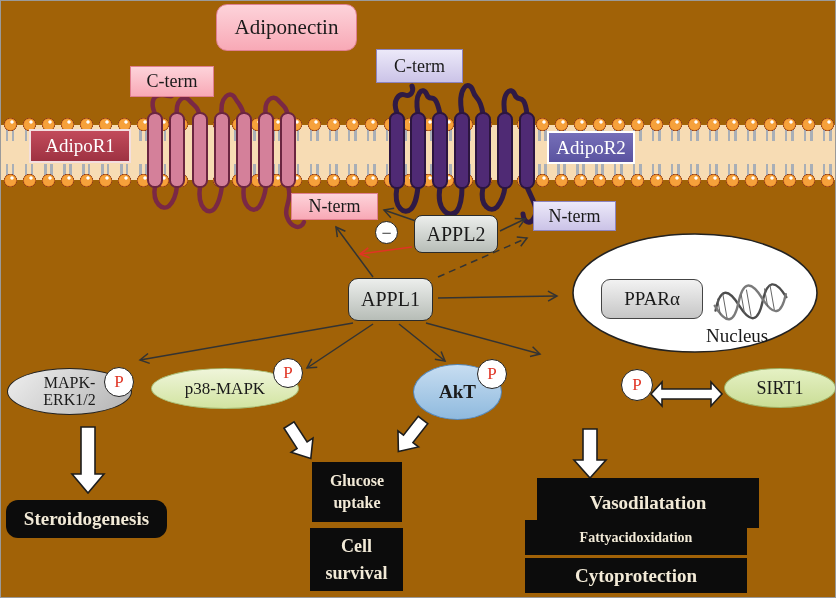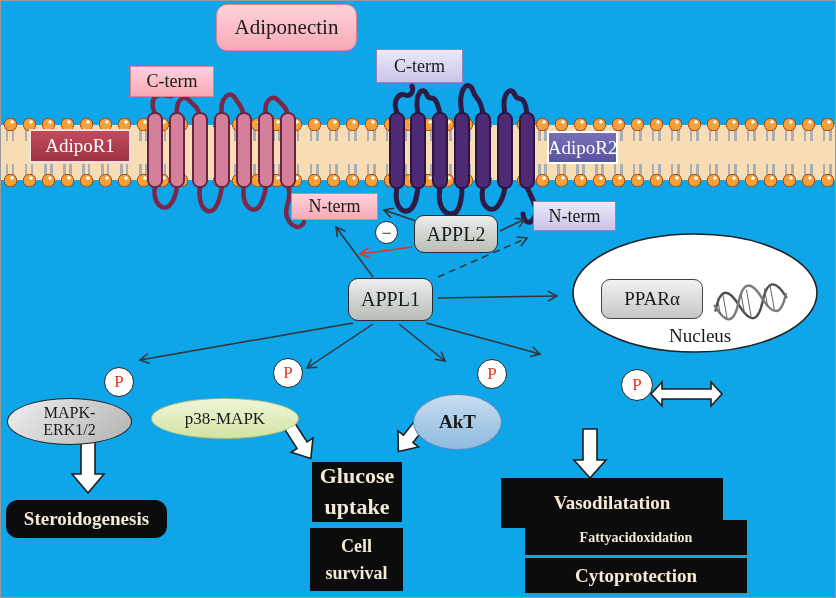--- a/index.html
+++ b/index.html
@@ -1,17 +1,17 @@
 <!DOCTYPE html>
 <html><head>
 <meta charset="utf-8">
 <style>
   html,body{margin:0;padding:0;background:#fff;}
   #stage{
-    position:relative;width:836px;height:598px;background:#0ea5e9;overflow:hidden;
+    position:relative;width:836px;height:598px;background:#a16207;overflow:hidden;
     font-family:"Liberation Serif","DejaVu Serif",serif;color:#1a1a1a;
     border:1px solid #9a9a9a;box-sizing:border-box;
   }
   .abs{position:absolute;box-sizing:border-box;}
   .ctr{display:flex;align-items:center;justify-content:center;text-align:center;}
 
   
   .membrane{position:absolute;left:0;top:114px;width:836px;height:75px;z-index:1;}
   .mem-core{position:absolute;left:0;right:0;top:10px;bottom:10px;background:#f7dcb4;}
   .tails{position:absolute;left:0;right:0;height:14px;
@@ -33,21 +33,21 @@
   #overlay{position:absolute;left:0;top:0;z-index:2;}
 
   
   .z3{z-index:3;}
   .pinkbox{background:linear-gradient(#fdd3da,#f8a9b6);border:1.5px solid #e07f90;}
   .round{border-radius:11px;}
   .lavbox{background:linear-gradient(#ece9f9,#cbc3e7);border:1.5px solid #8d84c0;}
   .rcptbox{color:#fff;border:2px solid #f3dfdf;}
   .graybox{background:linear-gradient(#eceeec,#b7bdb7);border:1.6px solid #2b2b2b;border-radius:10px;}
   .blackbox{background:#0c0c0c;color:#f2ead7;font-weight:bold;}
-  .ellipse{border-radius:50%;margin-top:30px;}
+  .ellipse{border-radius:50%;}
   .pcirc{background:#fff;border:1.7px solid #222;border-radius:50%;color:#e03424;
     font-size:17px;display:flex;align-items:center;justify-content:center;z-index:4;}
   .minus{background:#fff;border:1.6px solid #222;border-radius:50%;
     font-size:18px;line-height:1;z-index:3;}
 </style>
 </head>
 <body>
 
 <div id="stage">
 
@@ -158,83 +158,86 @@
   <div class="abs ctr z3 pinkbox" style="left:290px;top:192px;width:87px;height:27px;font-size:18px;border-width:1px;">
     <span>N-term</span>
   </div>
   <div class="abs ctr z3 lavbox" style="left:532px;top:200px;width:83px;height:30px;font-size:18px;">
     <span>N-term</span>
   </div>
 
   <div class="abs ctr z3 rcptbox" style="left:28px;top:128px;width:102px;height:34px;font-size:19px;background:linear-gradient(#c24b5b,#9e3242);">
     <span>AdipoR1</span>
   </div>
-  <div class="abs ctr z3 rcptbox" style="left:546px;top:130px;width:71px;height:33px;font-size:19px;background:linear-gradient(#766fb8,#5a53a0);border-color:#fff;">
+  <div class="abs ctr z3 rcptbox" style="left:546px;top:130px;width:88px;height:33px;font-size:19px;background:linear-gradient(#766fb8,#5a53a0);border-color:#fff;">
     <span>AdipoR2</span>
   </div>
 
-  <div class="abs ctr z3 graybox" style="left:413px;top:214px;width:84px;height:38px;font-size:20px;">
+  <div class="abs ctr z3 graybox" style="left:413px;top:214px;width:84px;height:38px;font-size:20px;border-radius:8px;">
     <span>APPL2</span>
   </div>
   <div class="abs ctr z3 graybox" style="left:347px;top:277px;width:85px;height:43px;font-size:20px;">
     <span>APPL1</span>
   </div>
   <div class="abs ctr minus" style="left:374px;top:220px;width:23px;height:23px;">
     <span>−</span>
   </div>
 
   <div class="abs ctr z3" style="left:600px;top:278px;width:102px;height:40px;font-size:19px;background:linear-gradient(#f2f2f2,#c6c6c6);border:1.6px solid #444;border-radius:9px;">
     <span>PPARα</span>
   </div>
-  <div class="abs z3" style="left:668px;top:324px;font-size:19px;">
+  <div class="abs z3" style="left:705px;top:324px;font-size:19px;">
     <span>Nucleus</span>
   </div>
 
   <div class="abs ctr z3 ellipse" style="left:6px;top:367px;width:125px;height:47px;font-size:16px;line-height:1.05;background:linear-gradient(135deg,#efefef,#b2b2b2);border:1.6px solid #222;">
     <div>
       <div>MAPK-</div>
       <div>ERK1/2</div>
     </div>
   </div>
   <div class="abs ctr z3 ellipse" style="left:150px;top:367px;width:148px;height:41px;font-size:17px;background:linear-gradient(#eff5da,#d2e4a1);border:1.4px solid #a9bd75;">
     <span>p38-MAPK</span>
   </div>
   <div class="abs ctr z3 ellipse" style="left:412px;top:363px;width:89px;height:56px;font-size:19px;background:linear-gradient(#c7ddf1,#8fbade);border:1.5px solid #5588bb;font-weight:bold;">
     <span>AkT</span>
   </div>
+  <div class="abs ctr z3 ellipse" style="left:723px;top:367px;width:112px;height:40px;font-size:18px;background:linear-gradient(#e5f1c4,#cadd96);border:1.4px solid #a0b468;">
+    <span>SIRT1</span>
+  </div>
 
   <div class="abs pcirc" style="left:103px;top:366px;width:30px;height:30px;">
     <span>P</span>
   </div>
   <div class="abs pcirc" style="left:272px;top:357px;width:30px;height:30px;">
     <span>P</span>
   </div>
   <div class="abs pcirc" style="left:476px;top:358px;width:30px;height:30px;">
     <span>P</span>
   </div>
   <div class="abs pcirc" style="left:620px;top:368px;width:32px;height:32px;">
     <span>P</span>
   </div>
 
   <div class="abs ctr z3 blackbox" style="left:5px;top:499px;width:161px;height:38px;font-size:19px;border-radius:12px;">
     <span>Steroidogenesis</span>
   </div>
-  <div class="abs ctr z3 blackbox" style="left:311px;top:461px;width:90px;height:60px;font-size:22px;line-height:1.4;">
+  <div class="abs ctr z3 blackbox" style="left:311px;top:461px;width:90px;height:60px;font-size:16px;line-height:1.4;">
     <div>
       <div>Glucose</div>
       <div>uptake</div>
     </div>
   </div>
   <div class="abs ctr z3 blackbox" style="left:309px;top:527px;width:93px;height:63px;font-size:18px;line-height:1.45;">
     <div>
       <div>Cell</div>
       <div>survival</div>
     </div>
   </div>
-  <div class="abs ctr z3 blackbox" style="left:500px;top:477px;width:222px;height:50px;font-size:19px;">
+  <div class="abs ctr z3 blackbox" style="left:536px;top:477px;width:222px;height:50px;font-size:19px;">
     <span>Vasodilatation</span>
   </div>
   <div class="abs ctr z3 blackbox" style="left:524px;top:519px;width:222px;height:35px;font-size:14px;">
     <span>Fattyacidoxidation</span>
   </div>
   <div class="abs ctr z3 blackbox" style="left:524px;top:557px;width:222px;height:35px;font-size:19px;">
     <span>Cytoprotection</span>
   </div>
 
 </div>

